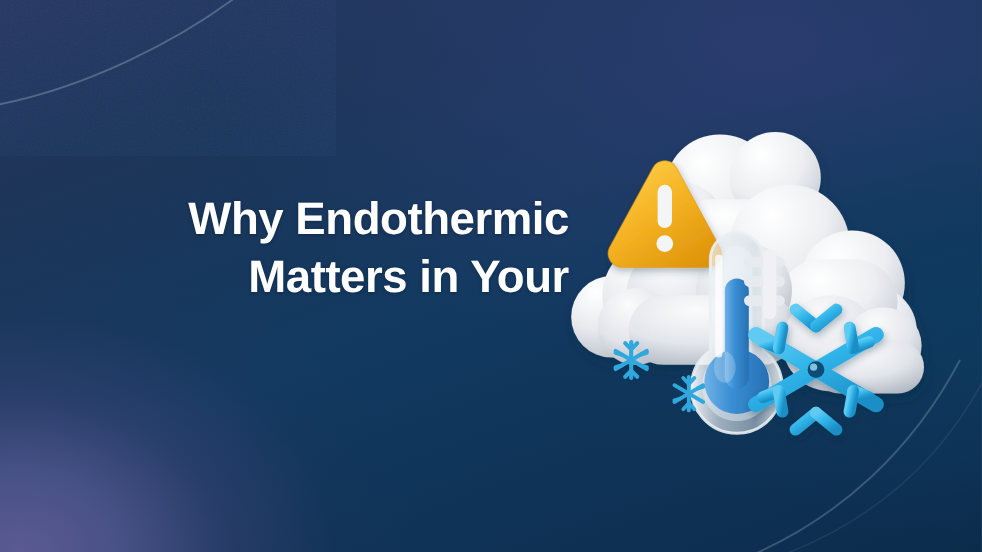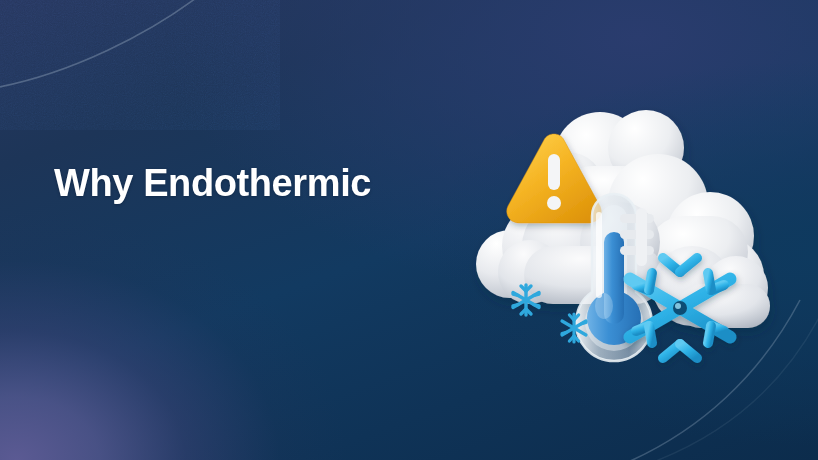--- a/index.html
+++ b/index.html
@@ -41,21 +41,21 @@
     left:54px;
     top:160px;
     width:420px;
     color:#ffffff;
     font-size:38px;
     font-weight:bold;
     line-height:1.26;
     letter-spacing:-0.4px;
     text-shadow:0 1px 3px rgba(4,18,38,.35);
   }
-  .headline .ln { display:block; white-space:nowrap; }
+  .headline .ln { display:block; white-space:nowrap;text-align:right; }
 
   
   .illustration {
     position:absolute;
     left:468px;
     top:96px;
     width:310px;
     height:280px;
   }
   .illustration svg { display:block; width:100%; height:100%; overflow:visible; }
@@ -74,20 +74,21 @@
   </svg>
 
   <svg class="arcs" viewBox="0 0 818 460" xmlns="http://www.w3.org/2000/svg">
     <path d="M -6 88 C 70 74 150 34 204 -8" fill="none" stroke="#93a8bd" stroke-opacity="0.42" stroke-width="1.6"></path>
     <path d="M 628 462 C 700 430 760 376 800 300" fill="none" stroke="#8ba1b8" stroke-opacity="0.36" stroke-width="1.6"></path>
     <path d="M 648 464 C 724 436 784 386 822 312" fill="none" stroke="#8ba1b8" stroke-opacity="0.12" stroke-width="1.4"></path>
   </svg>
 
   <h1 class="headline">
     <span class="ln">Why Endothermic</span>
+    <span class="ln">Matters in Your</span>
   </h1>
 
   <div class="illustration">
     <svg viewBox="0 0 310 280" xmlns="http://www.w3.org/2000/svg">
       <defs>
         <radialGradient id="cloudG" cx="35%" cy="25%" r="85%">
           <stop offset="0%" stop-color="#ffffff"></stop>
           <stop offset="55%" stop-color="#eceef1"></stop>
           <stop offset="100%" stop-color="#c3c8d1"></stop>
         </radialGradient>

